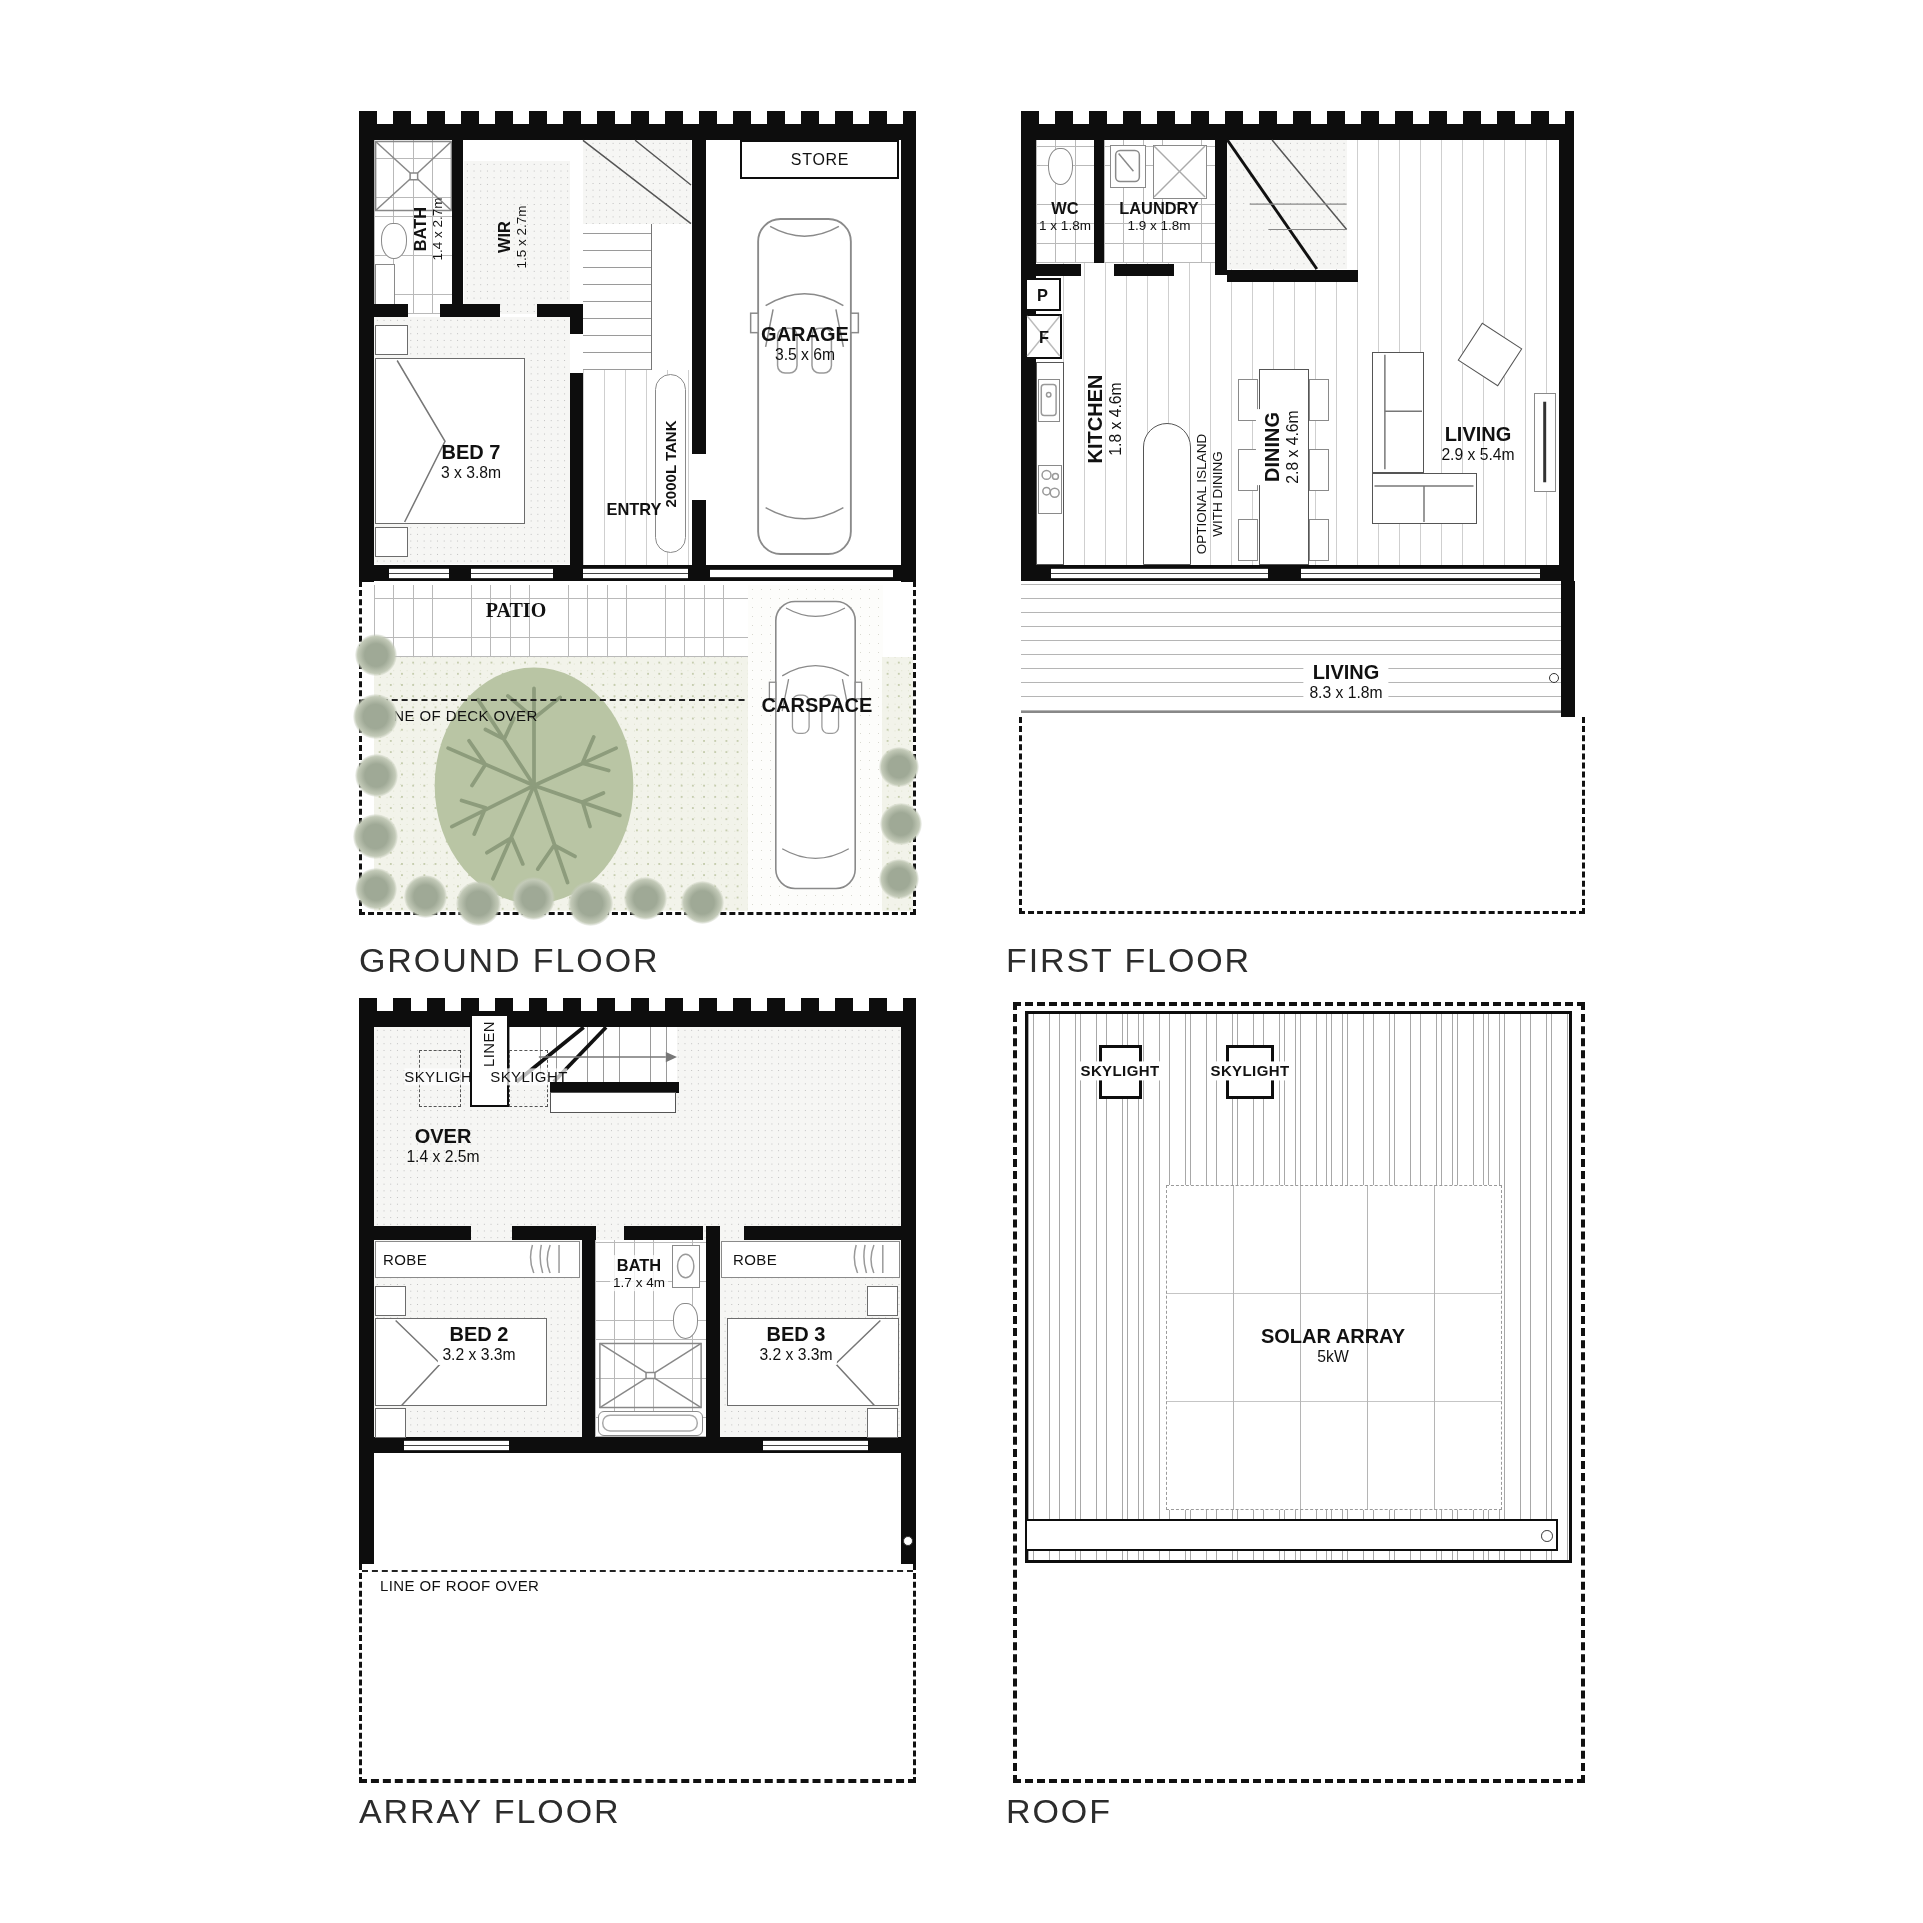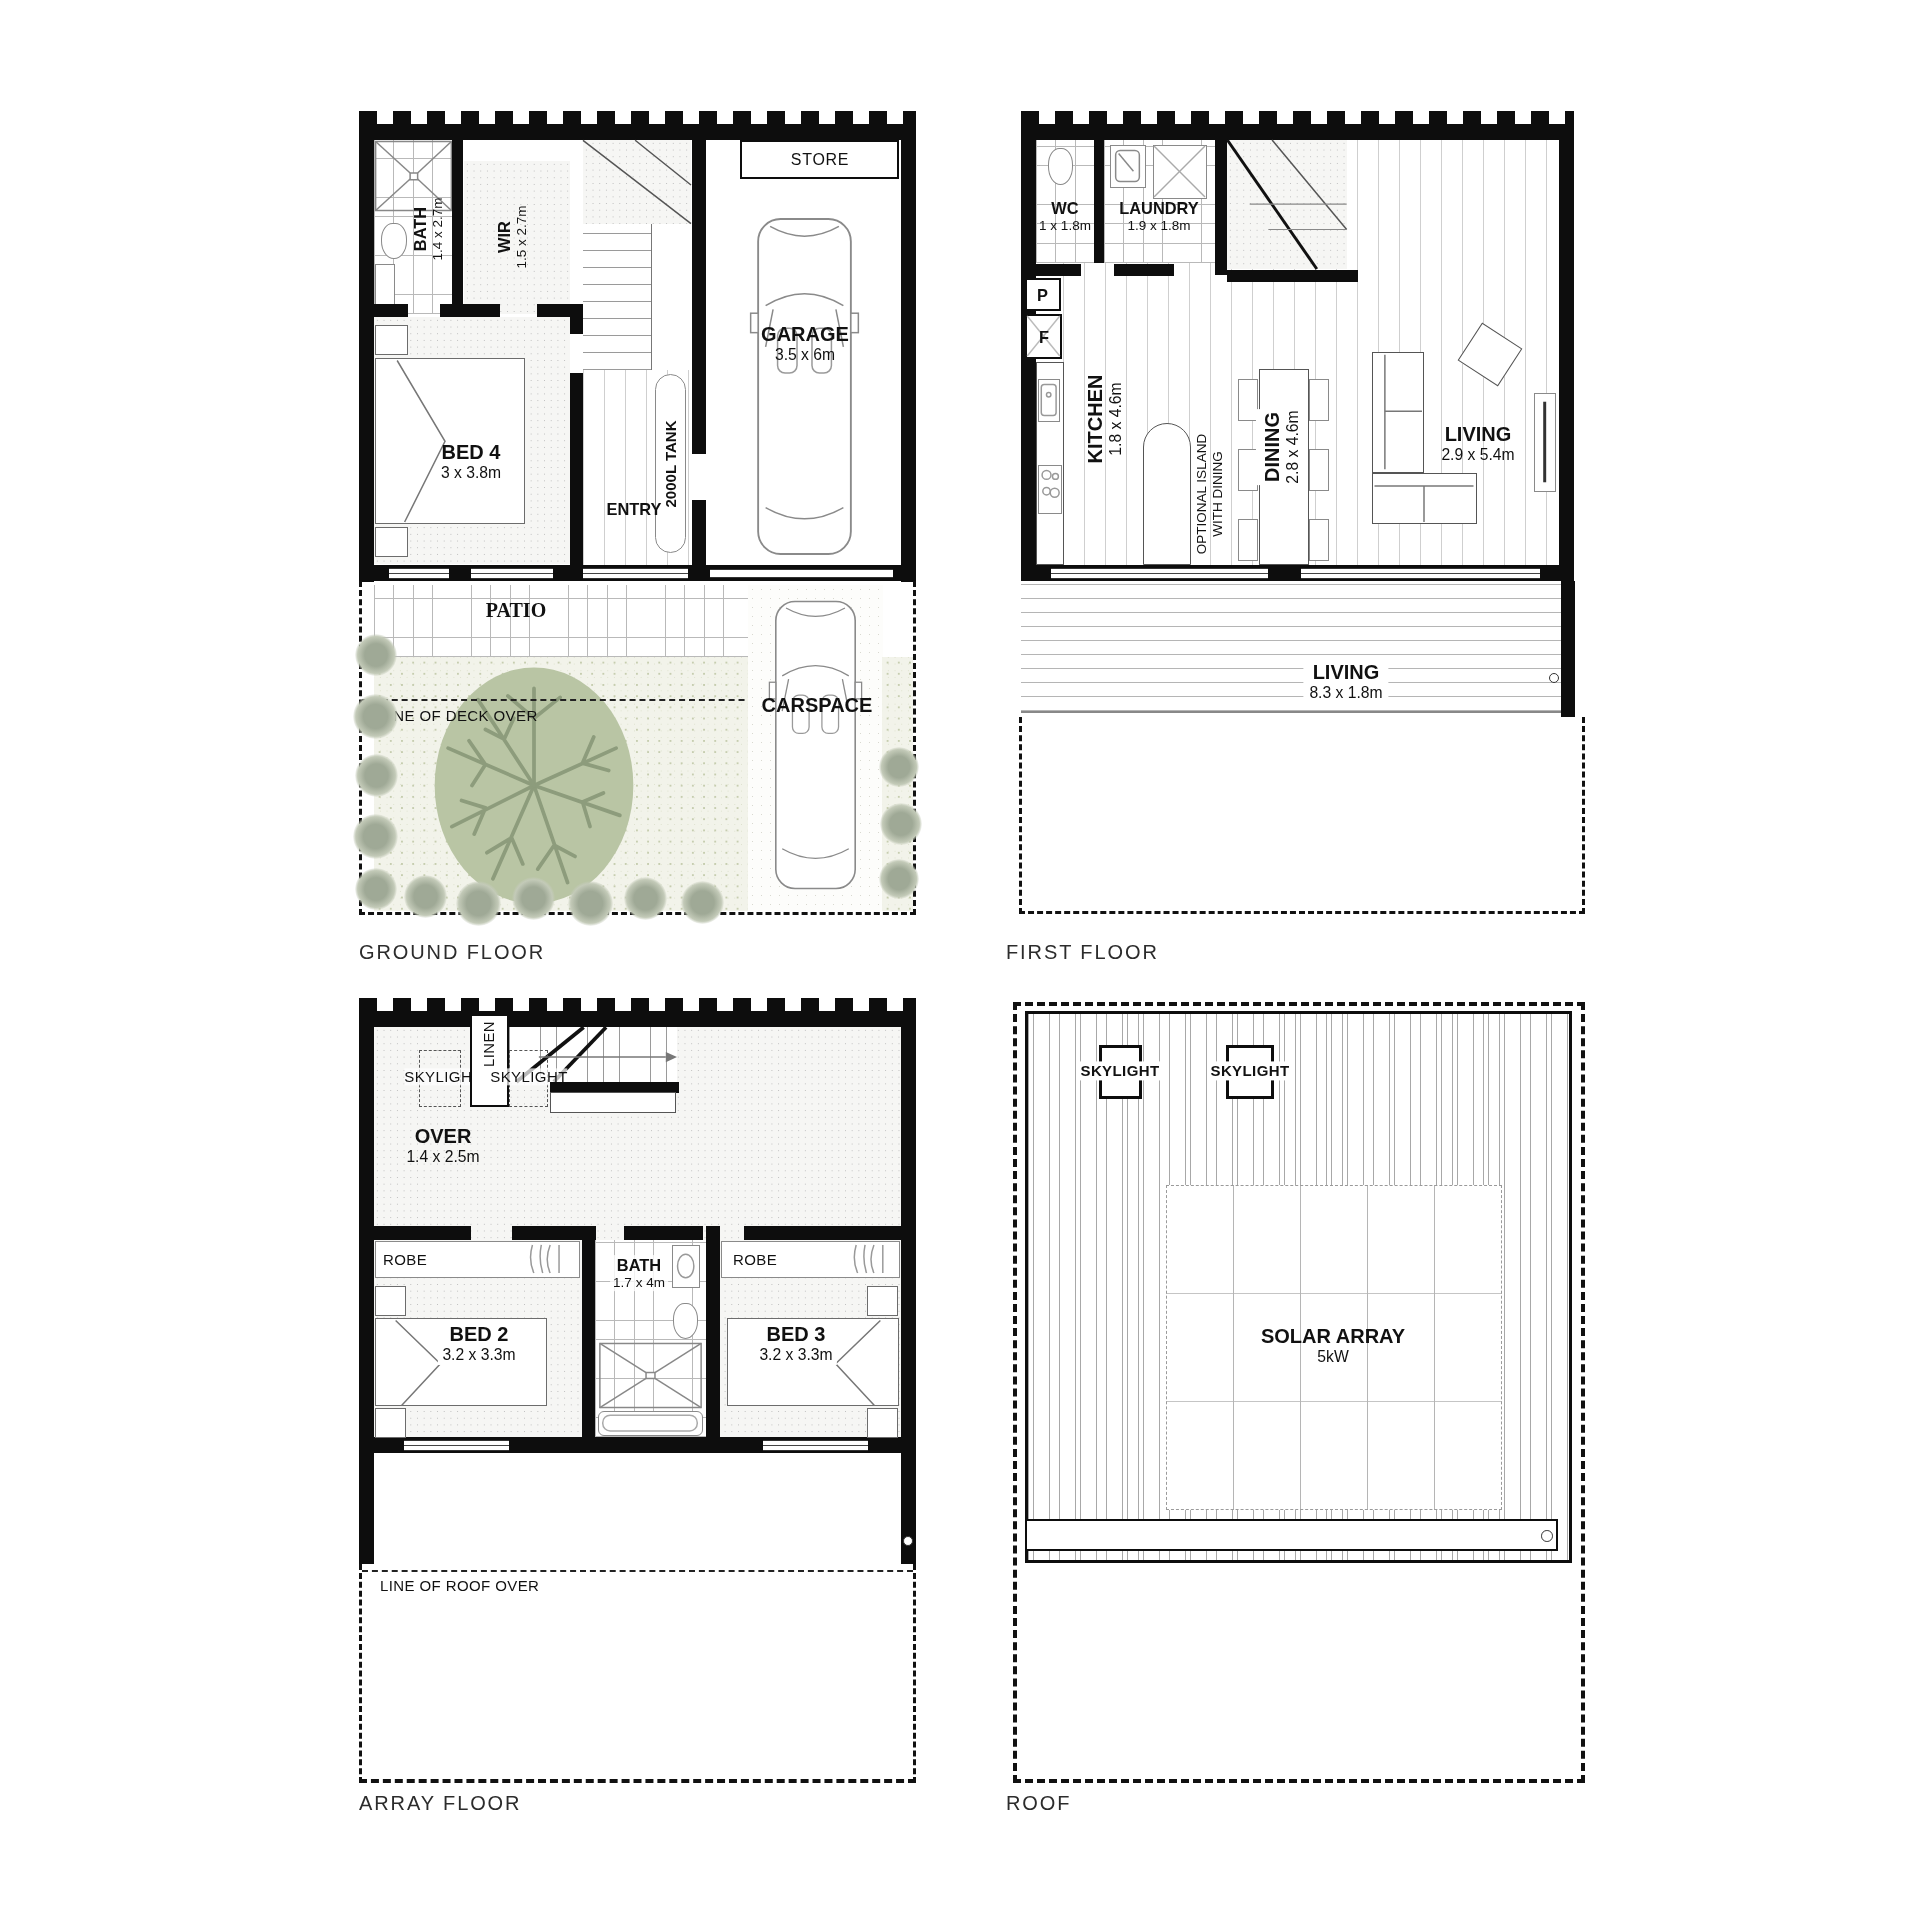--- a/index.html
+++ b/index.html
@@ -27,21 +27,21 @@
   .furn-thin{position:absolute;background:#fff;border:1.1px solid #8a8a8a;box-sizing:border-box;}
   .dashrect{position:absolute;border:1.9px dashed #555;box-sizing:border-box;}
   .hlabel{position:absolute;transform:translate(-50%,-50%);text-align:center;white-space:nowrap;line-height:1.15;}
   .vlabel{position:absolute;transform:translate(-50%,-50%) rotate(-90deg);text-align:center;white-space:nowrap;line-height:1.15;}
   .rname{font-weight:bold;font-size:20px;}
   .rname-sm{font-weight:bold;font-size:16.4px;}
   .rdims{font-weight:normal;font-size:15.7px;}
   .rdims-sm{font-weight:normal;font-size:13.5px;}
   .note{font-size:15px;letter-spacing:0.4px;}
   .plain{font-weight:normal;font-size:16px;letter-spacing:0.7px;}
-  .title{position:absolute;font-size:20px;font-weight:400;letter-spacing:1.9px;color:#2c2c2c;}
+  .title{position:absolute;font-size:34px;font-weight:400;letter-spacing:1.9px;color:#2c2c2c;}
   .win{position:absolute;height:10.5px;background:linear-gradient(#fff 0 42%,#444 42% 58%,#fff 58%);border-top:1.5px solid #333;border-bottom:1.5px solid #333;box-sizing:border-box;}
   .shrub{position:absolute;border-radius:50%;background:radial-gradient(circle,#9fa996 0 38%,#c3cab8 62%,rgba(255,255,255,0) 72%);}
   .circ{position:absolute;border:1.5px solid #333;border-radius:50%;background:#fff;}
   svg{position:absolute;overflow:visible;}
 </style>
 </head>
 <body>
 
 <div class="plan" style="left:359px;top:111px;width:570px;height:809px;">
   <div class="tick" style="left:0;top:0;width:557px;"></div>
@@ -79,21 +79,21 @@
 
   <div class="dots abs" style="left:15px;top:206px;width:196px;height:247px;"></div>
   <div class="furn" style="left:16.4px;top:214px;width:33px;height:30px;"></div>
   <div class="furn" style="left:16.4px;top:416px;width:33px;height:30px;"></div>
   <div class="furn" style="left:16.4px;top:247px;width:150px;height:166px;">
     <svg width="150" height="166" viewBox="0 0 200 222">
         <polyline points="28,2 92,110 38,218" fill="none" stroke="#777" stroke-width="2"></polyline>
       </svg>
   </div>
   <div class="hlabel" style="left:112px;top:351px;">
-    <div class="rname">BED 4</div>
+    <div class="rname">BED 7</div>
     <div class="rdims">3 x 3.8m</div>
   </div>
   <div class="wall" style="left:211px;top:262px;width:13.5px;height:192px;"></div>
   <div class="wall" style="left:211px;top:193px;width:13.5px;height:30px;"></div>
 
   <div class="dots abs" style="left:224px;top:29px;width:108px;height:84px;">
     <svg width="108" height="84" viewBox="0 0 145 112">
         <line x1="0" y1="0" x2="145" y2="112" stroke="#555" stroke-width="2"></line>
         <line x1="70" y1="0" x2="145" y2="60" stroke="#555" stroke-width="2"></line>
       </svg>

